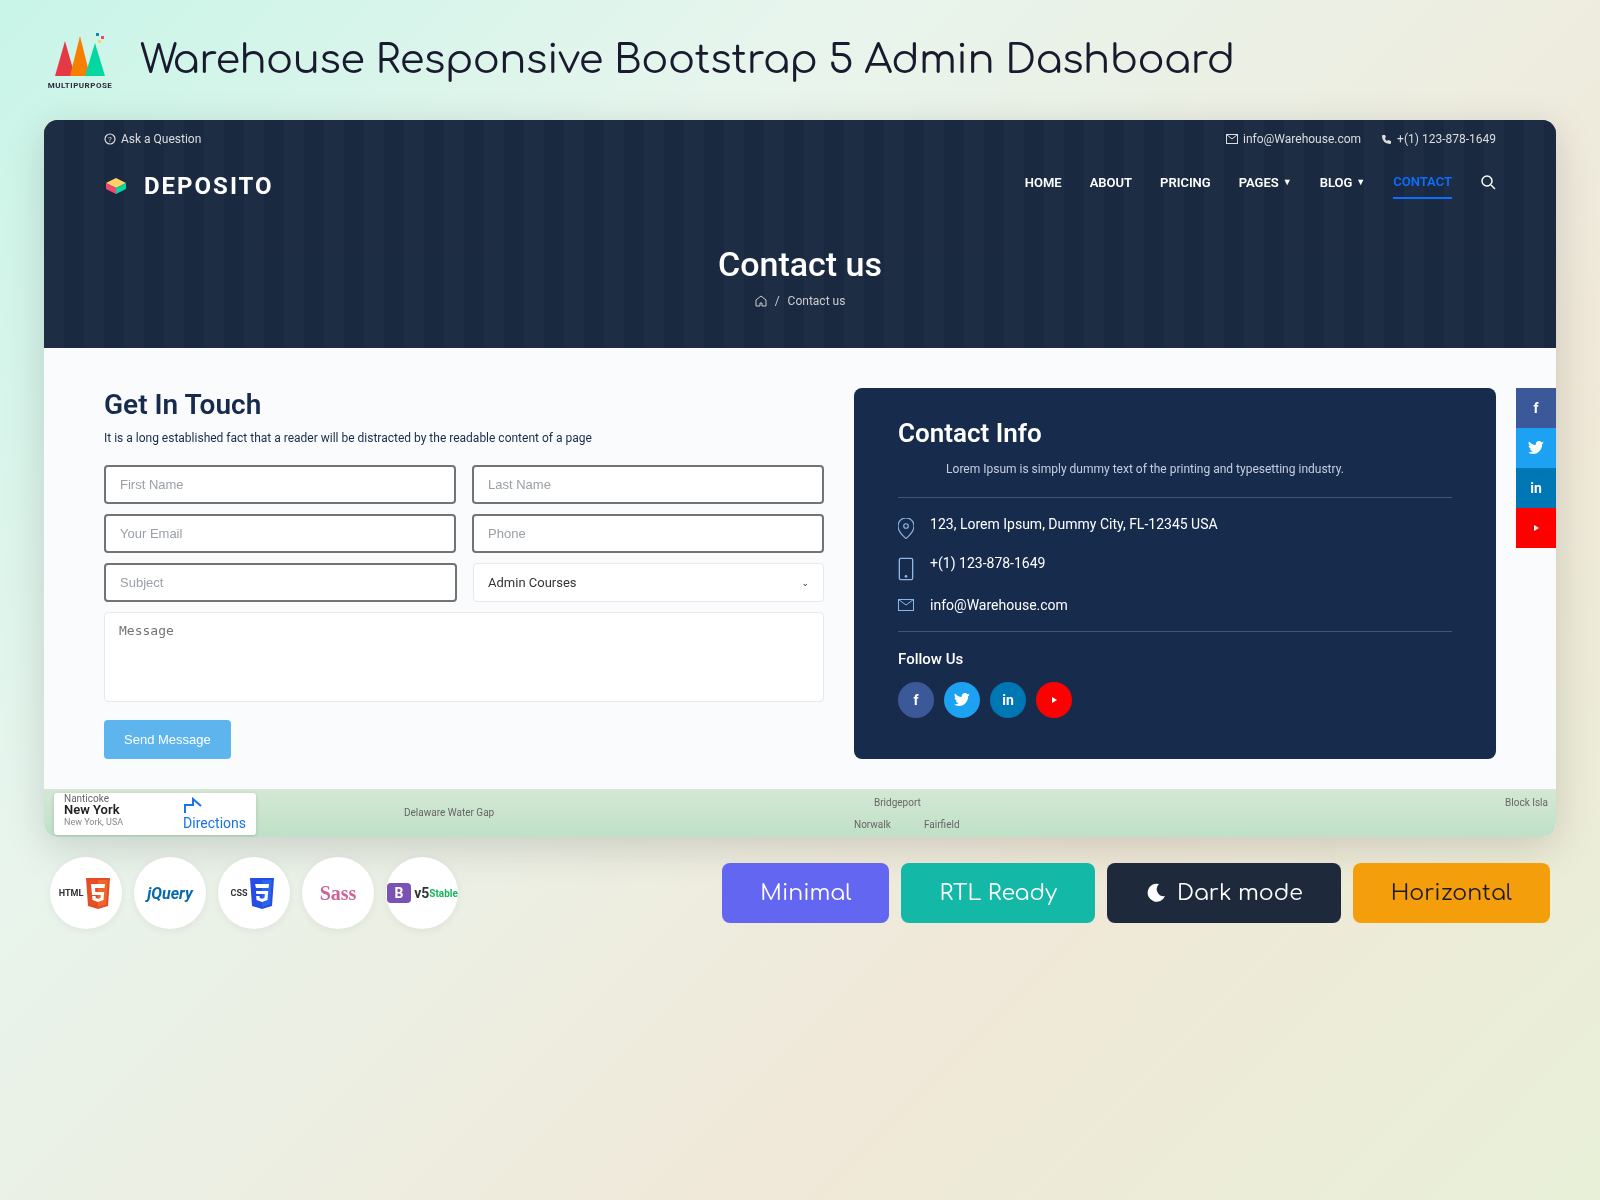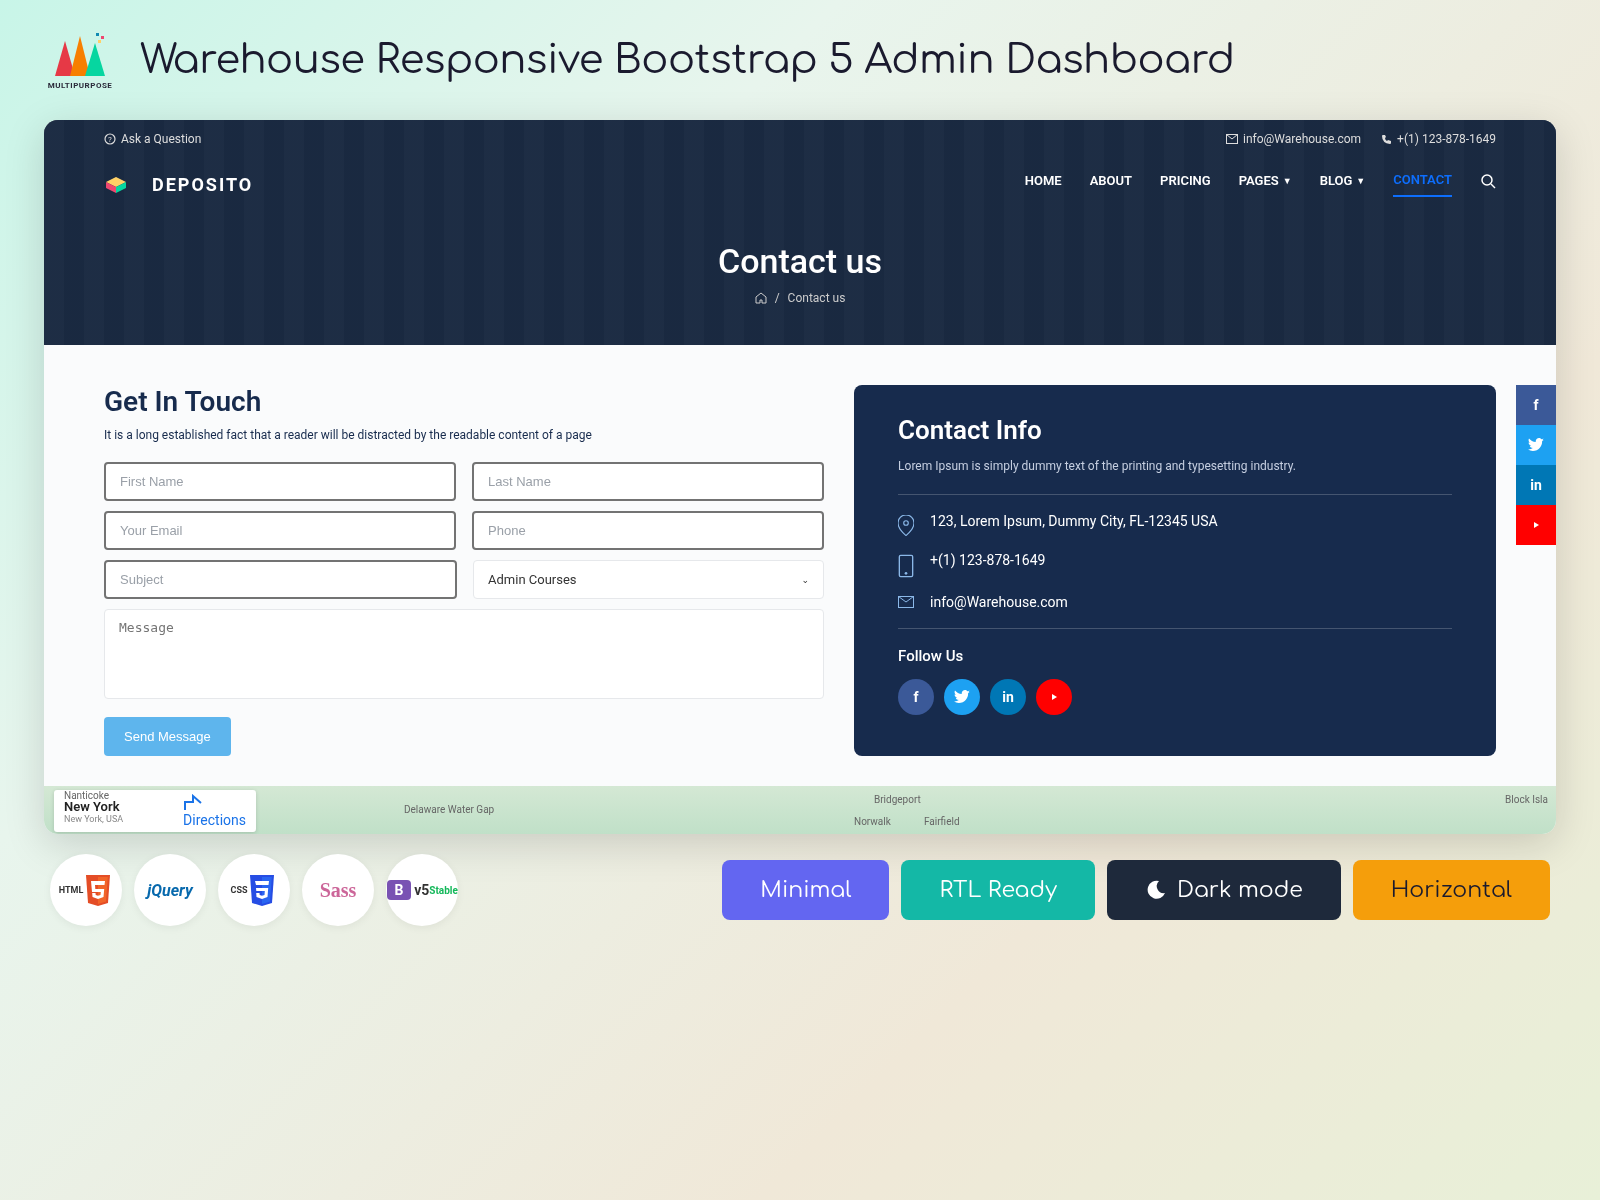--- a/index.html
+++ b/index.html
@@ -37,21 +37,21 @@
 .topbar {
   display: flex; justify-content: space-between; align-items: center;
   padding: 12px 60px; font-size: 12px; color: #ddd;
 }
 .topbar-left, .topbar-right { display: flex; gap: 20px; align-items: center; }
 .topbar-item { display: flex; align-items: center; gap: 5px; }
 .navbar {
   display: flex; justify-content: space-between; align-items: center;
   padding: 14px 60px;
 }
-.brand { display: flex; align-items: center; gap: 24px; font-weight: 700; font-size: 18px; letter-spacing: 2px; }
+.brand { display: flex; align-items: center; gap: 16px; font-weight: 700; font-size: 24px; letter-spacing: 2px; }
 .brand-icon { width: 24px; height: 20px; }
 .nav-links { display: flex; gap: 28px; align-items: center; font-size: 13px; font-weight: 600; }
 .nav-link { color: #fff; cursor: pointer; display: flex; align-items: center; gap: 4px; padding-bottom: 8px; }
 .nav-link.active { color: #0d6efd; border-bottom: 2px solid #0d6efd; }
 .chev { font-size: 9px; }
 .search-ic { width: 16px; height: 16px; }
 .hero-title { text-align: center; font-size: 34px; font-weight: 500; margin-top: 30px; }
 .breadcrumb { text-align: center; font-size: 12px; color: #ccc; margin-top: 10px; display: flex; justify-content: center; align-items: center; gap: 8px; }
 .content-area { background: #fafbfc; padding: 40px 60px 30px; display: flex; gap: 30px; position: relative; }
 .form-col { flex: 1.3; }
@@ -69,21 +69,21 @@
   padding: 10px 14px; font-size: 13px; min-height: 90px; resize: none;
 }
 .send-btn {
   margin-top: 14px; background: #5eb5ed; color: #fff; border: none;
   padding: 12px 20px; border-radius: 4px; font-size: 13px; font-weight: 500; cursor: pointer;
 }
 .info-card {
   flex: 1; background: #172b4d; color: #fff; border-radius: 8px; padding: 30px 44px;
 }
 .info-heading { font-size: 26px; font-weight: 600; margin-bottom: 12px; }
-.info-desc { font-size: 12px; color: #c5cee0; line-height: 1.6; }
+.info-desc { font-size: 12px; color: #c5cee0; line-height: 1.6; margin-left: 48px; }
 .info-divider { border: none; border-top: 1px solid rgba(255,255,255,0.2); margin: 18px 0; }
 .info-row { display: flex; gap: 16px; align-items: flex-start; margin-bottom: 16px; font-size: 14px; }
 .info-row-icon { width: 16px; flex-shrink: 0; margin-top: 2px; }
 .follow-label { font-size: 15px; font-weight: 500; margin-bottom: 14px; }
 .social-row { display: flex; gap: 10px; }
 .social-btn {
   width: 36px; height: 36px; border-radius: 50%; display: flex; align-items: center; justify-content: center;
   color: #fff; font-size: 14px; font-weight: 700; cursor: pointer;
 }
 .sb-fb { background: #3b5998; }

